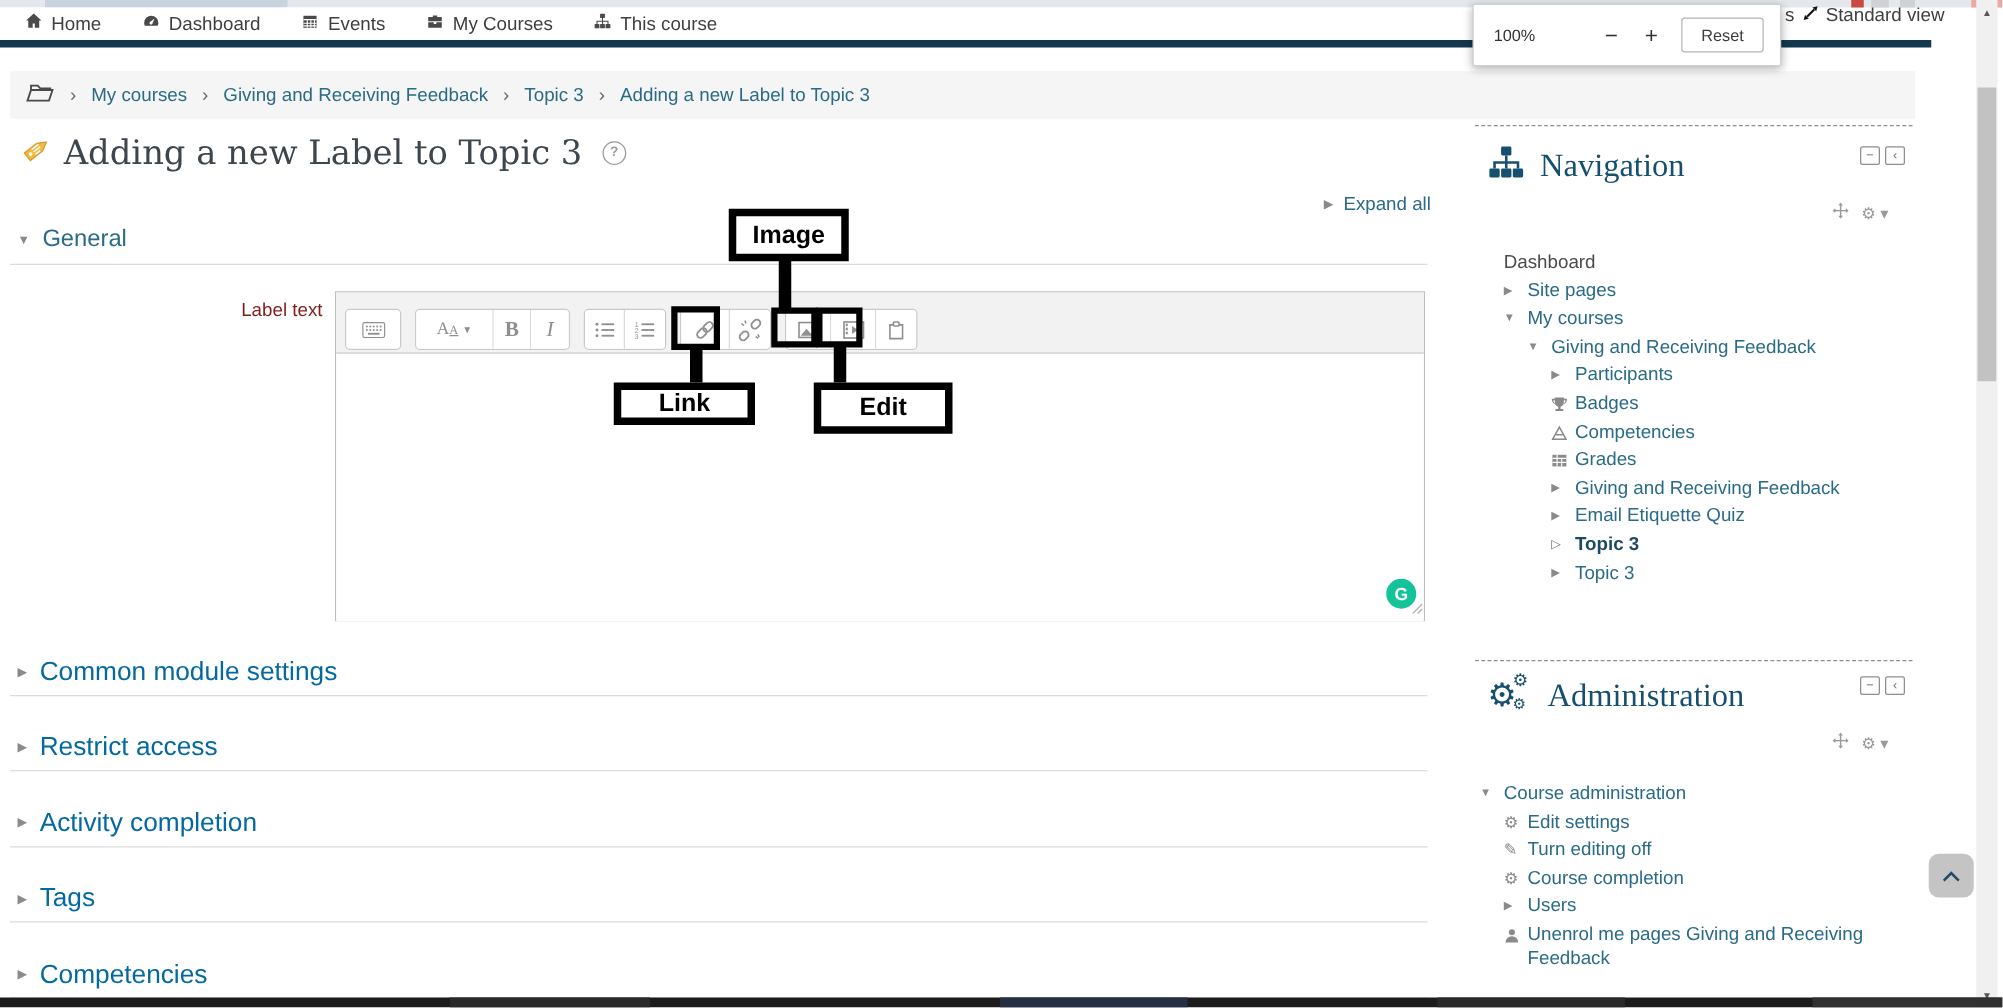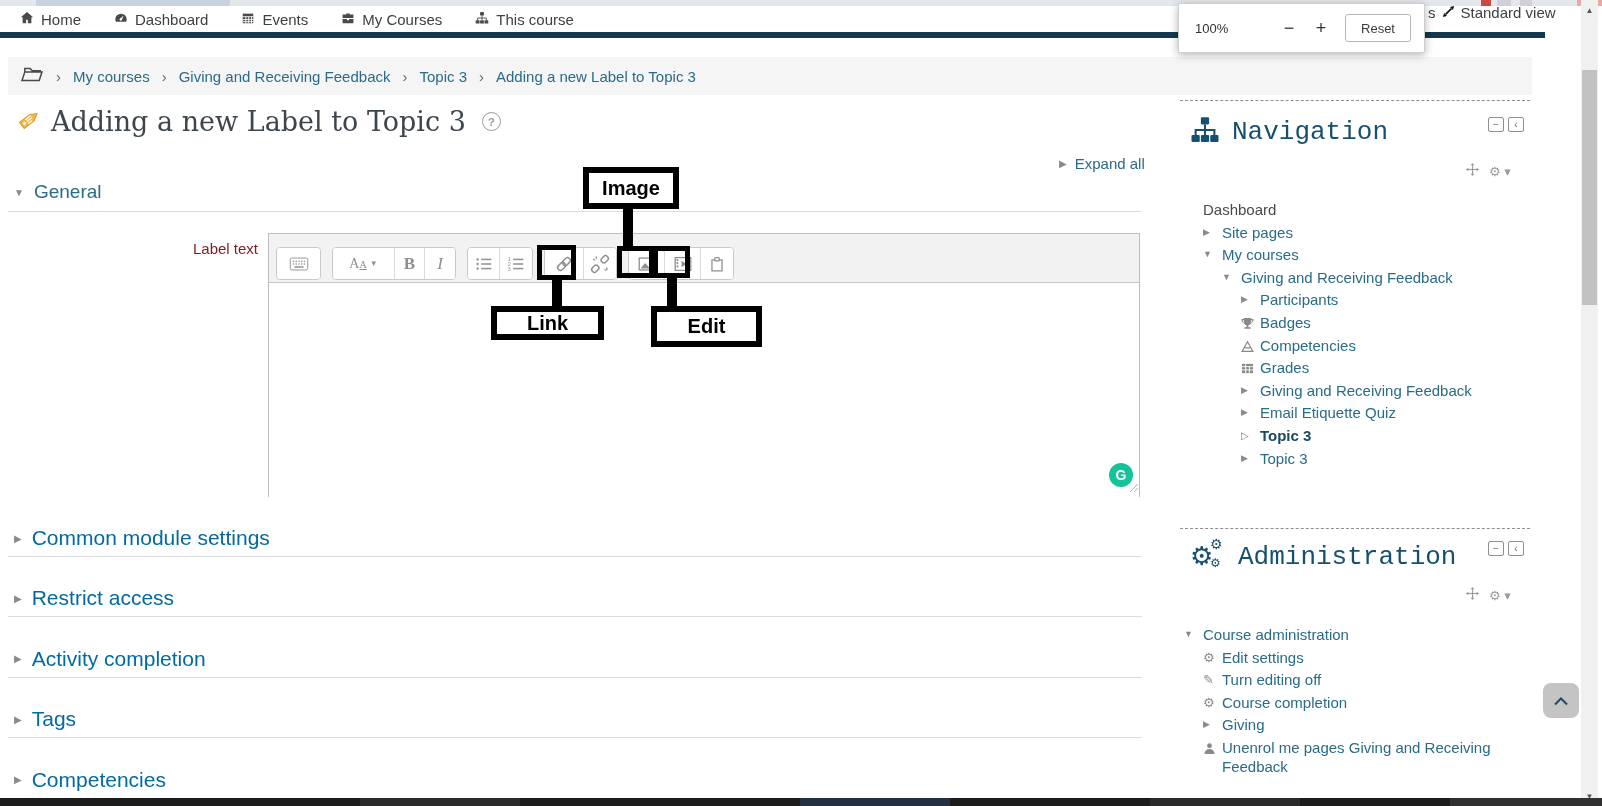--- a/index.html
+++ b/index.html
@@ -62,21 +62,21 @@
   .ann-btnbox{border:5px solid #000;box-sizing:border-box;z-index:10;background:transparent;}
 
   
   .section-row{left:8px;width:1134px;height:41px;border-bottom:1px solid #dcdcdc;box-sizing:border-box;position:absolute;cursor:pointer;}
   .section-row .inner{display:flex;align-items:center;gap:10px;padding:10px 0 0 6px;}
   .section-row .lbl{color:#0369a1;font-size:21px;}
 
   
   .block-dash{left:1180px;width:350px;height:0;border-top:1px dashed #8d8d8d;}
   .block-header{left:1190px;display:flex;align-items:center;gap:12px;}
-  .block-title{font-family:Liberation Mono, monospace;font-size:26px;color:#17506e;}
+  .block-title{font-family:Liberation Serif, serif;font-size:26px;color:#17506e;}
   .win-icons{display:flex;gap:4px;}
   .win-box{width:14px;height:13px;border:1px solid #8f8f8f;border-radius:2px;color:#6f6f6f;font-size:10px;
      display:flex;align-items:center;justify-content:center;background:#fdfdfd;cursor:pointer;}
   .block-controls{display:flex;gap:10px;align-items:center;}
   .gear-ctl{color:#9a9a9a;font-size:13px;cursor:pointer;}
   .tree{list-style:none;margin:0;padding:0;width:350px;}
   .tree li{display:flex;align-items:flex-start;min-height:22.6px;line-height:19.4px;font-size:15px;cursor:pointer;}
   .tree .blt-cell{flex:none;width:19px;padding-top:1px;display:flex;justify-content:flex-start;}
   .tree .lbl{color:#2a6b88;}
   .tree .muted .lbl{color:#4a4a4a;}
@@ -555,21 +555,21 @@
     <li class="" style="padding-left: 21px;">
       <span class="blt-cell">
         <span class="blt gear">⚙</span>
       </span>
       <span class="lbl">Course completion</span>
     </li>
     <li class="" style="padding-left: 21px;">
       <span class="blt-cell">
         <span class="blt tri-r">▶</span>
       </span>
-      <span class="lbl">Giving</span>
+      <span class="lbl">Users</span>
     </li>
     <li class="" style="padding-left: 21px;">
       <span class="blt-cell">
         <svg viewBox="0 0 14 14" width="13" height="13" style="margin-top:3px">
           <circle cx="7" cy="4" r="2.6" fill="#8a8a8a"></circle>
           <path d="M1.5 13a5.5 5.5 0 0 1 11 0z" fill="#8a8a8a"></path>
         </svg>
       </span>
       <span class="lbl">Unenrol me pages Giving and Receiving Feedback</span>
     </li>

